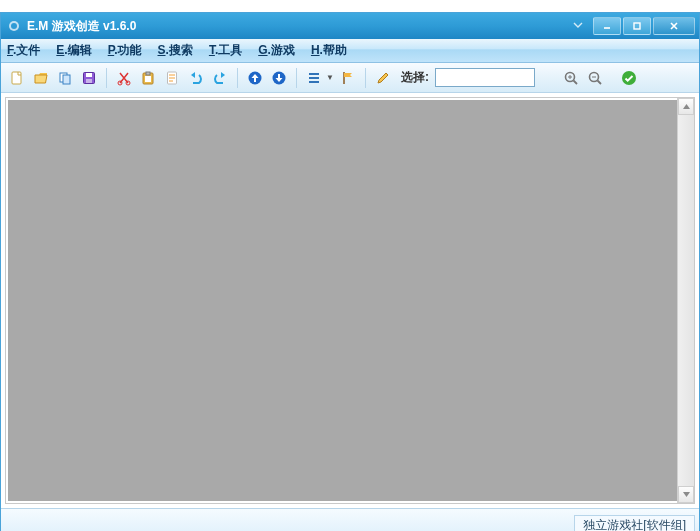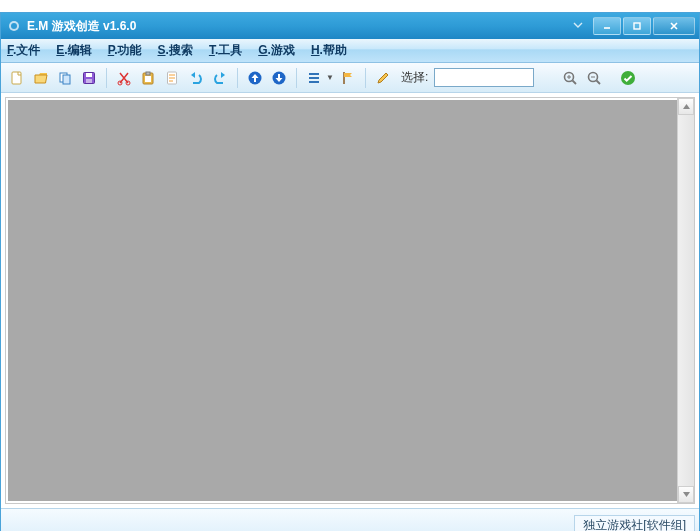--- a/index.html
+++ b/index.html
@@ -15,21 +15,21 @@
   .win-btn.close { background: linear-gradient(to bottom,#6fbfe8,#2d94cc); width: 42px; }
   .win-btn svg { display:block; }
   
   .menubar { height: 24px; background: linear-gradient(to bottom,#eaf6fd 0%, #c7e7fb 45%, #a9d9f5 46%, #bfe3fa 100%); border-bottom: 1px solid #8ec1e4; display: flex; align-items: center; padding: 0 6px; gap: 16px; color: #0f3b63; font-weight: bold; }
   .menubar .menu-item { cursor: default; }
   .menubar .menu-item u { text-decoration: underline; }
   
   .toolbar { height: 30px; background: linear-gradient(to bottom,#f7fbff 0%, #e6f3fb 50%, #d7ecf8 100%); border-bottom: 1px solid #b7d5ea; display: flex; align-items: center; padding: 0 6px; gap: 4px; }
   .tbtn { width: 20px; height: 20px; display:flex; align-items:center; justify-content:center; border-radius:2px; cursor:pointer; }
   .sep { width: 1px; height: 20px; background: #b7d5ea; margin: 0 3px; }
-  .toolbar .label { color:#333; margin: 0 2px 0 4px; }
+  .toolbar .label { color:#333; margin: 0 2px 0 4px; font-weight: bold; }
   .toolbar input[type=text] { height: 19px; width: 100px; border: 1px solid #7aa9c9; background:#fff; padding: 0 3px; font-size:12px; }
   .dropdown-arrow { font-size: 8px; color:#555; margin-left:-2px; }
   
   .canvas-frame { flex: 1 1 auto; margin: 4px; border: 1px solid #c9c9c9; background:#fff; display:flex; overflow:hidden; }
   .canvas { flex:1; background:#a9a9a9; margin: 2px 0 2px 2px; }
   .vscroll { width: 17px; background: linear-gradient(to right,#f0f0f0,#e4e4e4); border-left:1px solid #d0d0d0; display:flex; flex-direction:column; }
   .vscroll .arrow { height:17px; display:flex; align-items:center; justify-content:center; background:linear-gradient(to bottom,#fdfdfd,#e7e7e7); border:1px solid #cfcfcf; margin:0; cursor:pointer; }
   .vscroll .track { flex:1; }
   .vscroll .arrow svg { display:block; }
   

